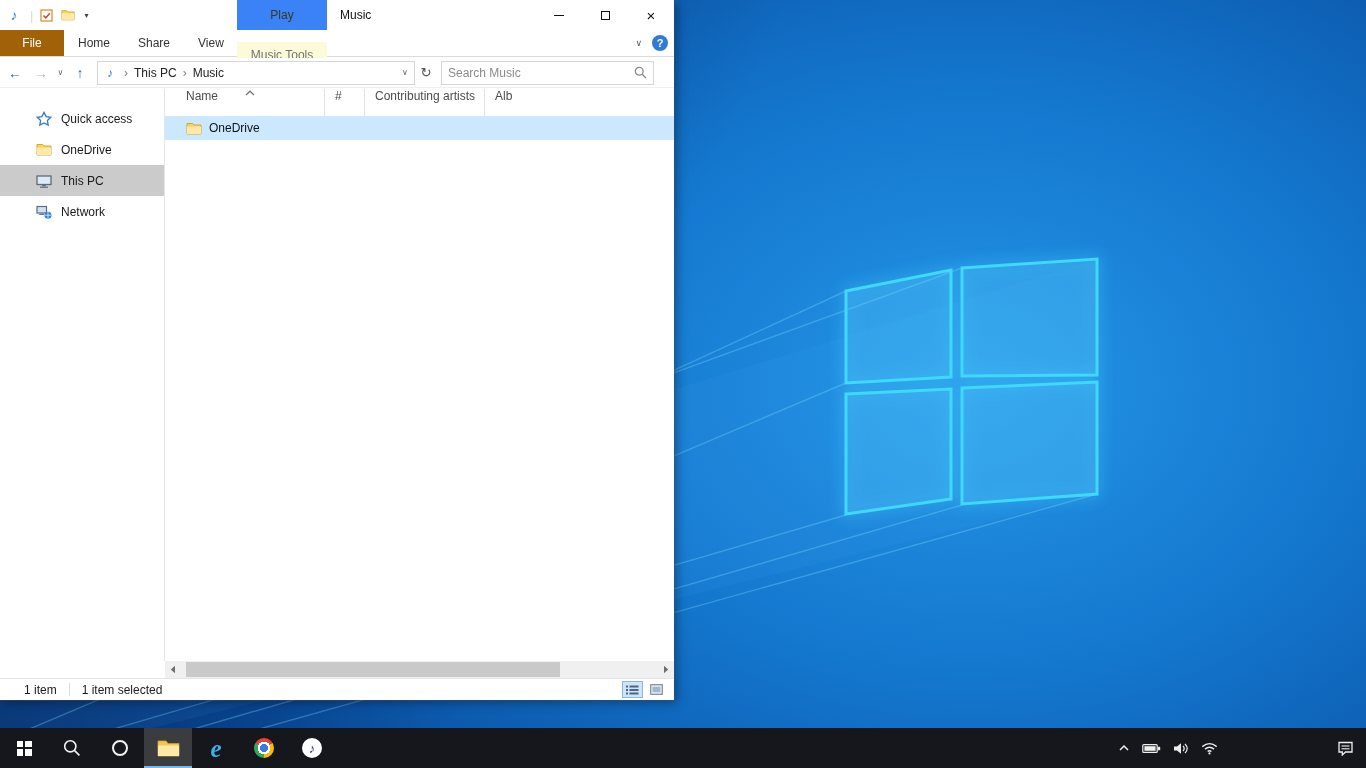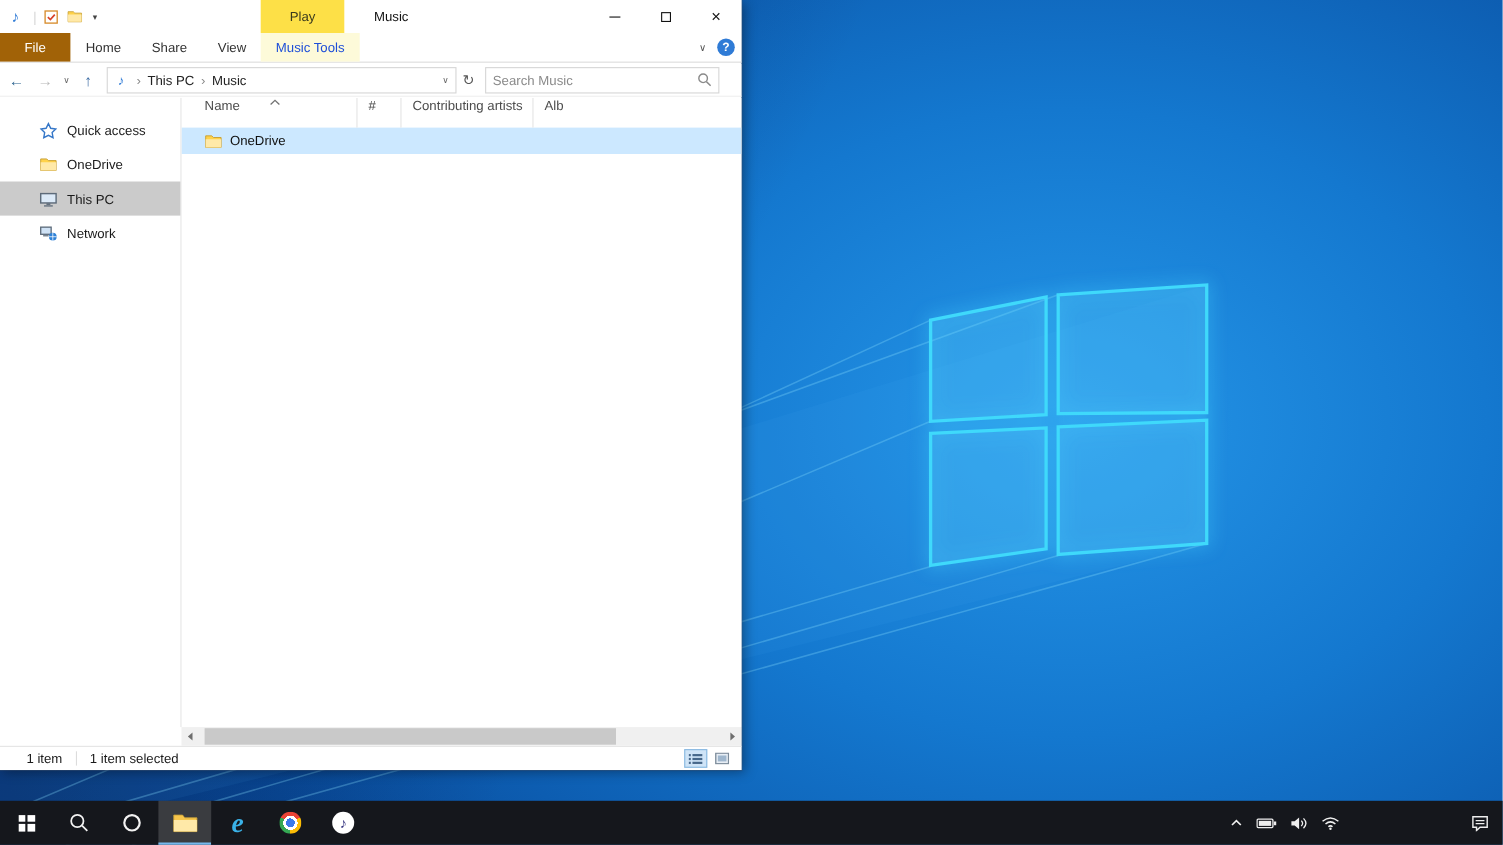--- a/index.html
+++ b/index.html
@@ -15,35 +15,35 @@
 
   
   .explorer{position:absolute;left:0;top:0;width:674px;height:700px;background:#fff;
     box-shadow:0 0 0 1px rgba(60,80,110,.45), 3px 3px 10px rgba(0,0,0,.35)}
 
   .titlebar{position:relative;height:30px;display:flex;align-items:center;background:#fff}
   .app-icon{width:28px;text-align:center;color:#2f7bd6;font-size:14px}
   .qat-sep{color:#d8d8d8;margin:0 2px;font-size:13px}
   .qat-btn{width:22px;height:22px;display:flex;align-items:center;justify-content:center}
   .qat-caret{font-size:8px;color:#444;width:14px;text-align:center}
-  .play-chip{position:absolute;left:237px;top:0;width:76px;height:30px;background:#fde047;
+  .play-chip{position:absolute;left:237px;top:0;width:90px;height:30px;background:#3b82f6;
     display:flex;align-items:center;justify-content:center;color:#3a3a1e}
   .win-title{position:absolute;left:340px;top:0;height:30px;display:flex;align-items:center;color:#111}
   .wincontrols{position:absolute;right:0;top:0;height:30px;display:flex}
   .wc{width:46px;height:30px;display:flex;align-items:center;justify-content:center;color:#111}
   .wc .bar{width:10px;height:1px;background:#111}
   .wc .box{width:9px;height:9px;border:1px solid #111}
   .wc.close{font-size:15px}
 
   .tabrow{position:absolute;top:30px;left:0;width:100%;height:27px;background:#fff;
     border-bottom:1px solid #dcdcdc;display:flex;align-items:stretch}
   .tab{display:flex;align-items:center;justify-content:center;padding:0 14px;color:#333}
   .tab-file{width:64px;background:#a16207;color:#fff;padding:0}
-  .tab-mt{position:absolute;left:237px;top:0;height:26px;width:90px;background:#fdfad9;
-    display:flex;align-items:center;justify-content:center;color:#1d4ed8}
+  .tab-mt{position:absolute;left:237px;top:12px;height:26px;width:90px;background:#fdfad9;
+    display:flex;align-items:center;justify-content:center;color:#737373}
   .ribbon-right{position:absolute;right:6px;top:0;height:26px;display:flex;align-items:center;gap:10px}
   .collapse{color:#555;font-size:9px}
   .help{width:16px;height:16px;border-radius:50%;background:#2f7bd6;color:#fff;display:flex;
     align-items:center;justify-content:center;font-size:11px;font-weight:bold}
 
   .addressrow{position:absolute;top:58px;left:0;width:100%;height:30px;display:flex;align-items:center;
     padding:0 2px;border-bottom:1px solid #efefef;background:#fff}
   .navbtn{width:26px;height:26px;display:flex;align-items:center;justify-content:center;font-size:14px;color:#2a628f}
   .navbtn.disabled{color:#b8b8b8}
   .navbtn.small{width:13px;font-size:8px;color:#666}

